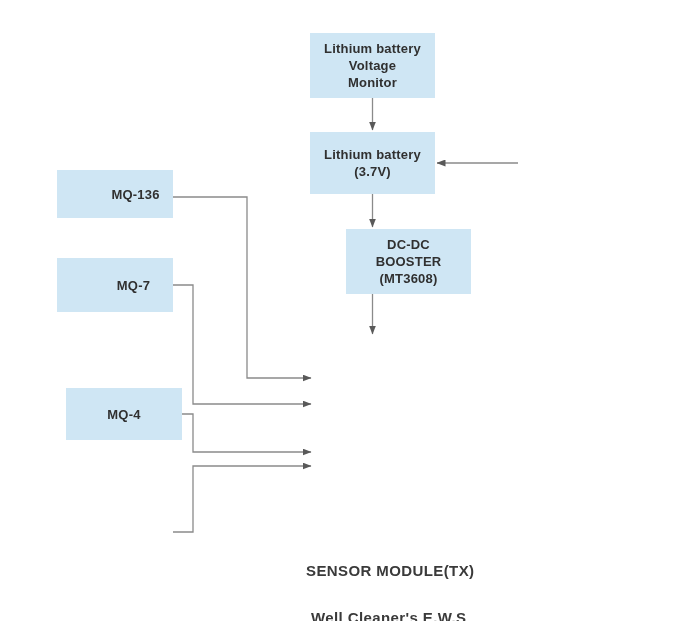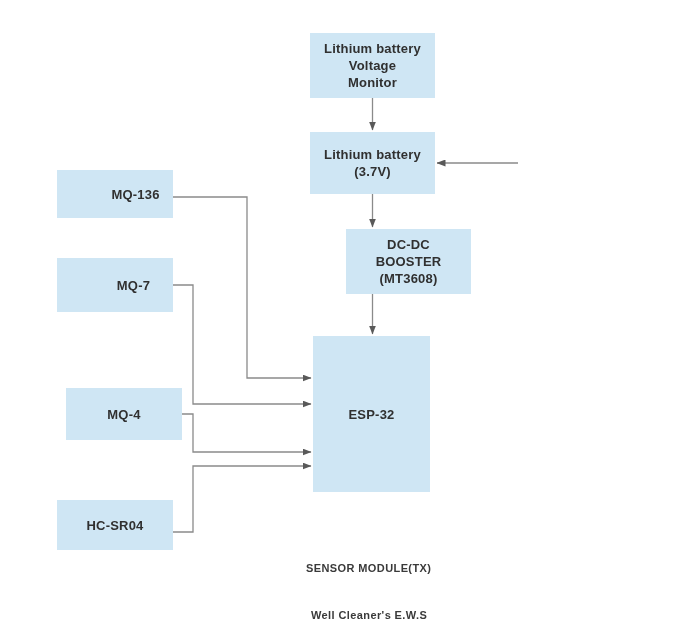--- a/index.html
+++ b/index.html
@@ -27,21 +27,21 @@
     font-size: 13px;
     line-height: 17px;
     letter-spacing: 0.2px;
     box-sizing: border-box;
     white-space: pre-line;
   }
   .caption {
     position: absolute;
     color: #3a3a3a;
     font-weight: bold;
-    font-size: 11px;
+    font-size: 15px;
     letter-spacing: 0.4px;
     text-align: center;
     white-space: nowrap;
   }
   #wires {
     position: absolute;
     left: 0;
     top: 0;
     width: 700px;
     height: 621px;
@@ -85,27 +85,25 @@
 Monitor</div>
 
   <div class="node" style="left:310px; top:132px; width:125px; height:62px;">Lithium battery
 (3.7V)</div>
 
 
   <div class="node" style="left:310px; top:229px; width:125px; height:65px;margin-left:36px;">DC-DC
 BOOSTER
 (MT3608)</div>
 
-  <div class="node" style="left:313px; top:336px; width:117px; height:156px;">ESP-32</div>
 
   <div class="node" style="left:57px; top:170px; width:116px; height:48px;padding-left:41px;">MQ-136</div>
 
   <div class="node" style="left:57px; top:258px; width:116px; height:54px;padding-left:37px;">MQ-7</div>
 
   <div class="node" style="left:66px; top:388px; width:116px; height:52px;">MQ-4</div>
 
-  <div class="node" style="left:57px; top:500px; width:116px; height:50px;">HC-SR04</div>
 
   <div class="caption" style="left:306px; top:562px;">SENSOR MODULE(TX)</div>
 
   <div class="caption" style="left:311px; top:609px;">Well Cleaner's E.W.S</div>
 
 </div>
 
 </body></html>

